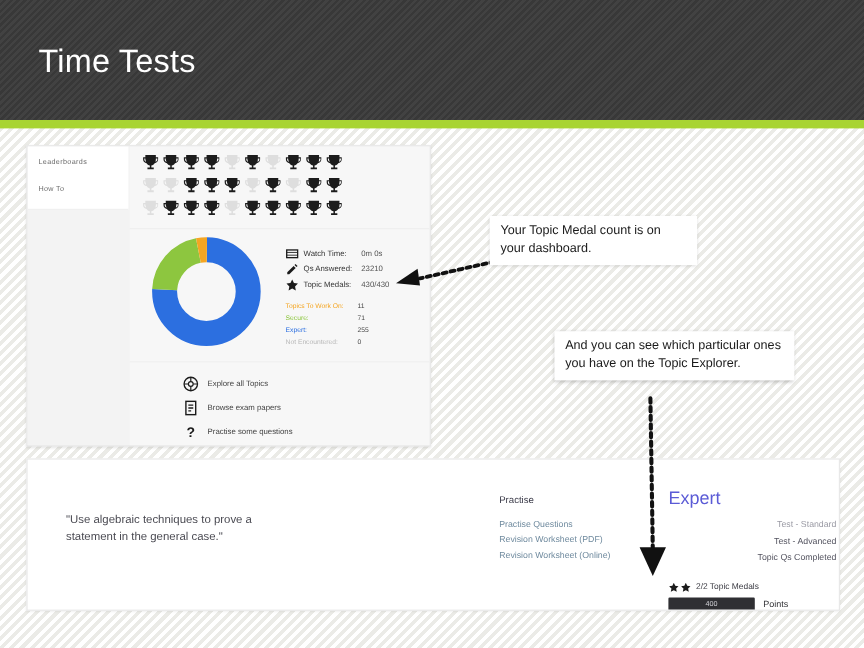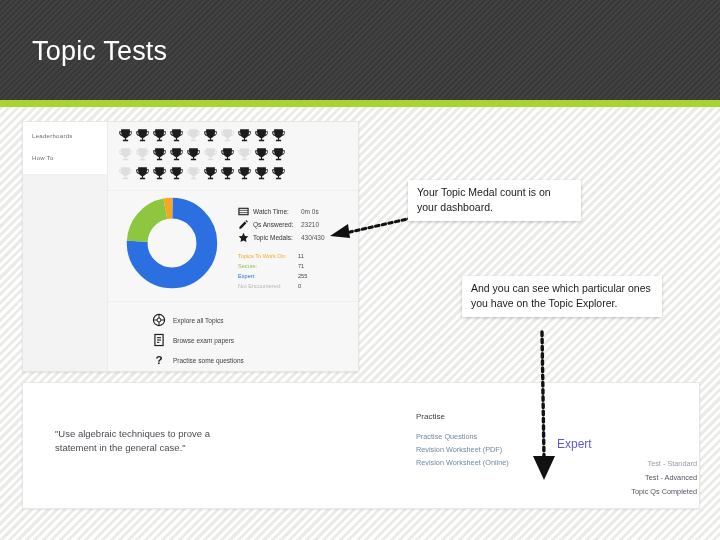--- a/index.html
+++ b/index.html
@@ -100,21 +100,21 @@
   }
   #exp-learn{position:absolute;left:255px;top:29px;width:120px;}
   #exp-practise{position:absolute;left:393px;top:29px;width:135px;}
   .col-head{font-size:8px;color:#3a3a48;margin-bottom:9px;}
   .exp-item{display:flex;align-items:center;height:13px;white-space:nowrap;}
   .exp-ico{width:9px;height:9px;margin-right:4px;flex:0 0 9px;}
   .exp-txt{font-size:7.3px;color:#5a6272;}
   .exp-txt.link{color:#6f8a9e;}
   
   #exp-expert{position:absolute;left:534px;top:24px;width:140px;}
-  #expert-head{font-size:12px;color:#5b5bd6;margin-bottom:8px;margin-top:30px;}
+  #expert-head{font-size:15px;color:#5b5bd6;margin-bottom:8px;}
   .ex-row{font-size:7.3px;color:#53535f;height:14px;white-space:nowrap;text-align:right;}
   .ex-row.dim{color:#9a9aa4;}
   #medal-row{display:flex;align-items:center;margin-top:11px;white-space:nowrap;}
   .medal-star{width:9px;height:9px;margin-right:1px;flex:0 0 9px;}
   #medal-txt{font-size:7px;color:#3a3a42;margin-left:3px;}
   #points-row{display:flex;align-items:center;margin-top:4px;}
   #points-bar{
     width:72px;height:11px;background:#2f2f33;border-radius:1px;
     display:flex;align-items:center;justify-content:center;
   }
@@ -131,21 +131,21 @@
   #callout-2{left:462px;top:276px;width:182px;}
   
   #arrow-left{position:absolute;left:328px;top:214px;width:86px;height:30px;}
   #arrow-down{position:absolute;left:520px;top:330px;width:48px;height:155px;}
 </style>
 </head>
 <body>
 
 <div id="header"></div>
 <div id="header-accent"></div>
-<div id="page-title">Topic Tests</div>
+<div id="page-title">Time Tests</div>
 
 <div id="dash">
 
   <div id="dash-sidebar">
     <div id="dash-sidebar-top">
       <div class="dash-nav n0">Leaderboards</div>
       <div class="dash-nav n1">How To</div>
     </div>
     <div id="dash-sidebar-rest"></div>
   </div>

